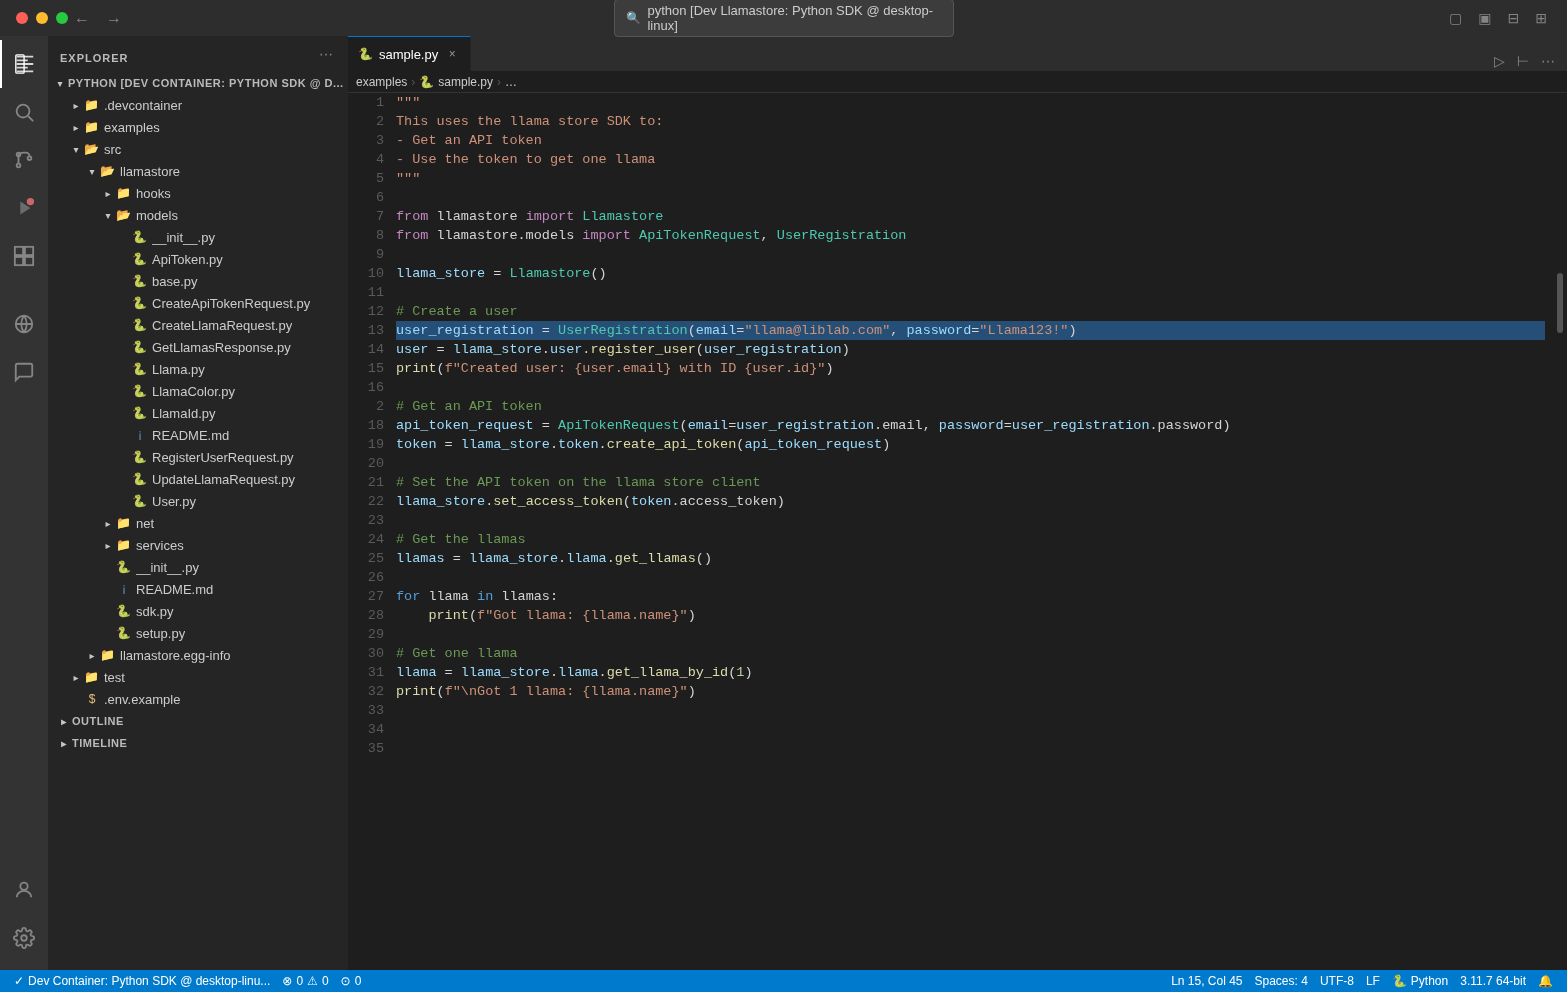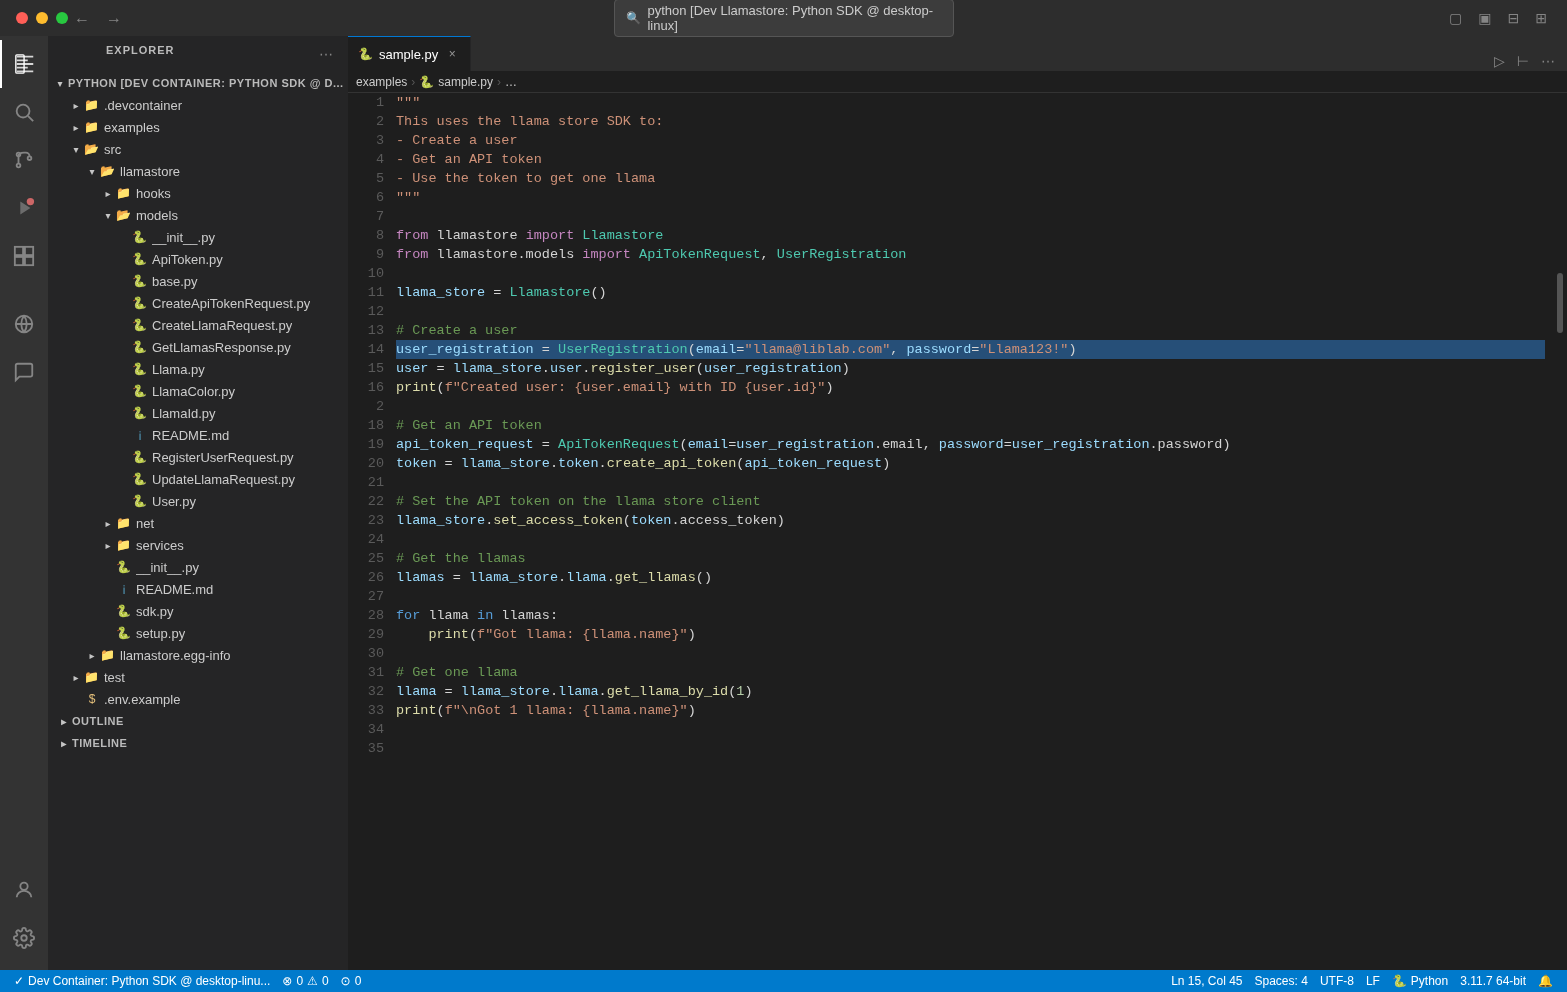--- a/index.html
+++ b/index.html
@@ -131,24 +131,23 @@
       width: 300px;
       background: #252526;
       display: flex;
       flex-direction: column;
       flex-shrink: 0;
       overflow: hidden;
     }
     .sidebar-header {
       padding: 8px 12px;
       display: flex;
-      align-items: flex-start;
+      align-items: flex-end;
       justify-content: space-between;
       flex-shrink: 0;
-      margin-left: 46px;
     }
     .sidebar-title {
       font-size: 11px;
       font-weight: 700;
       letter-spacing: 1px;
       color: #bbbbbb;
       text-transform: uppercase;
     }
     .sidebar-header-actions {
       display: flex;
@@ -758,21 +757,20 @@
           <div>33</div>
           <div>34</div>
           <div>35</div>
       </div>
       <div class="editor-content">
 
         <div class="code-line"><span class="c-string">"""</span></div>
 
         <div class="code-line"><span class="c-string">This uses the llama store SDK to:</span></div>
 
-        <div class="code-line"><span class="c-string">- Create a user</span></div>
 
         <div class="code-line"><span class="c-string">- Get an API token</span></div>
 
 
         <div class="code-line"><span class="c-string">- Use the token to get one llama</span></div>
 
         <div class="code-line"><span class="c-string">"""</span></div>
 
         <div class="code-line"></div>
 

